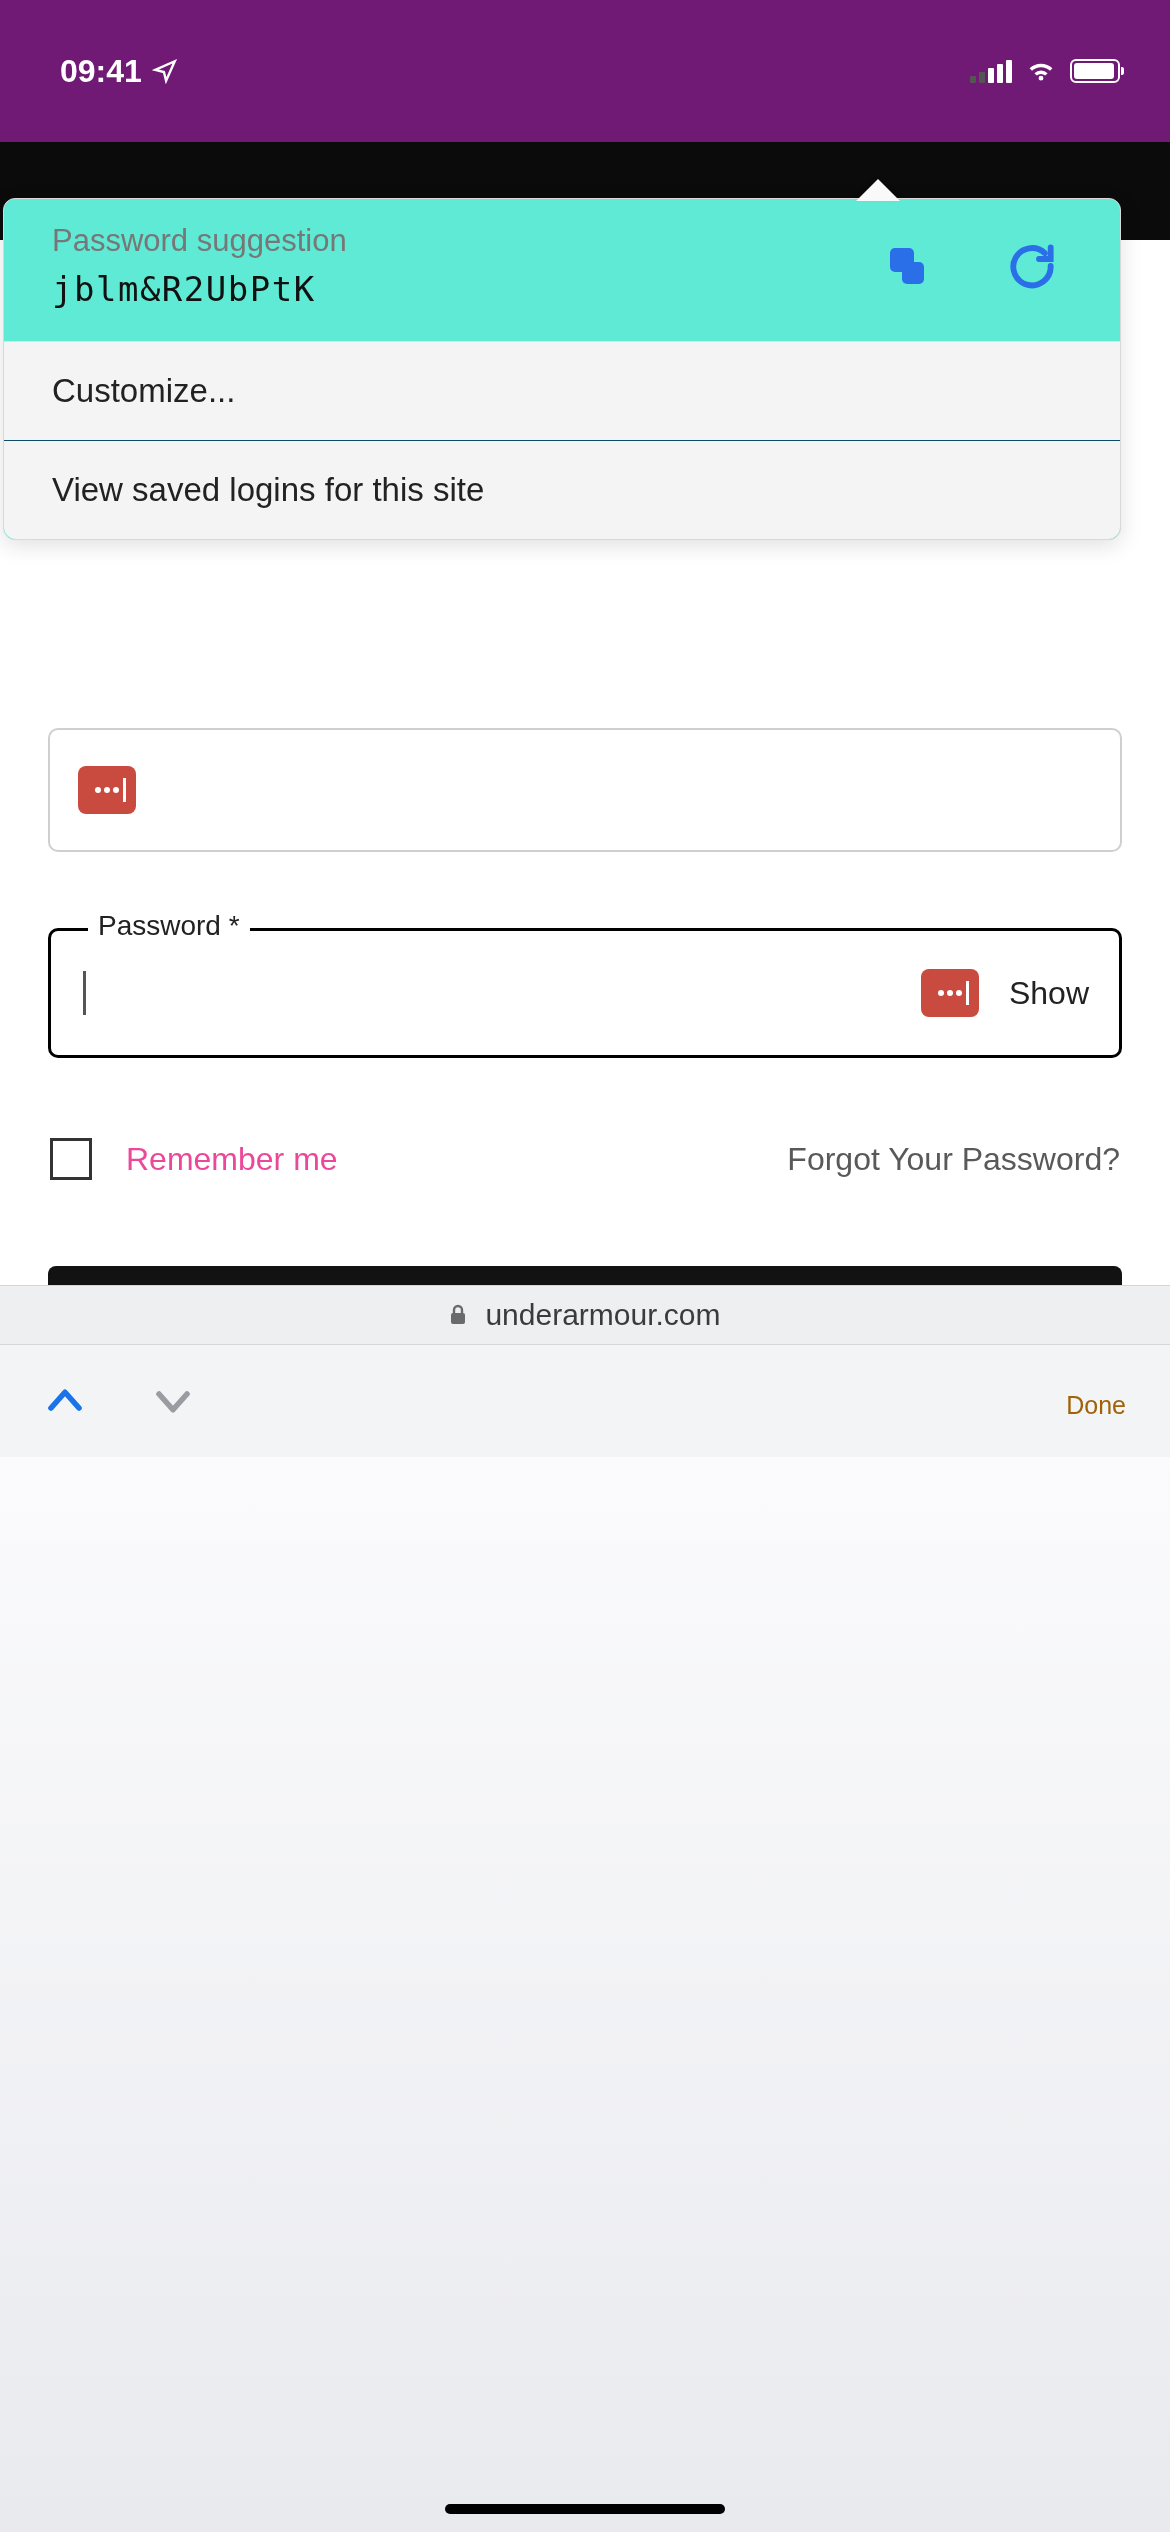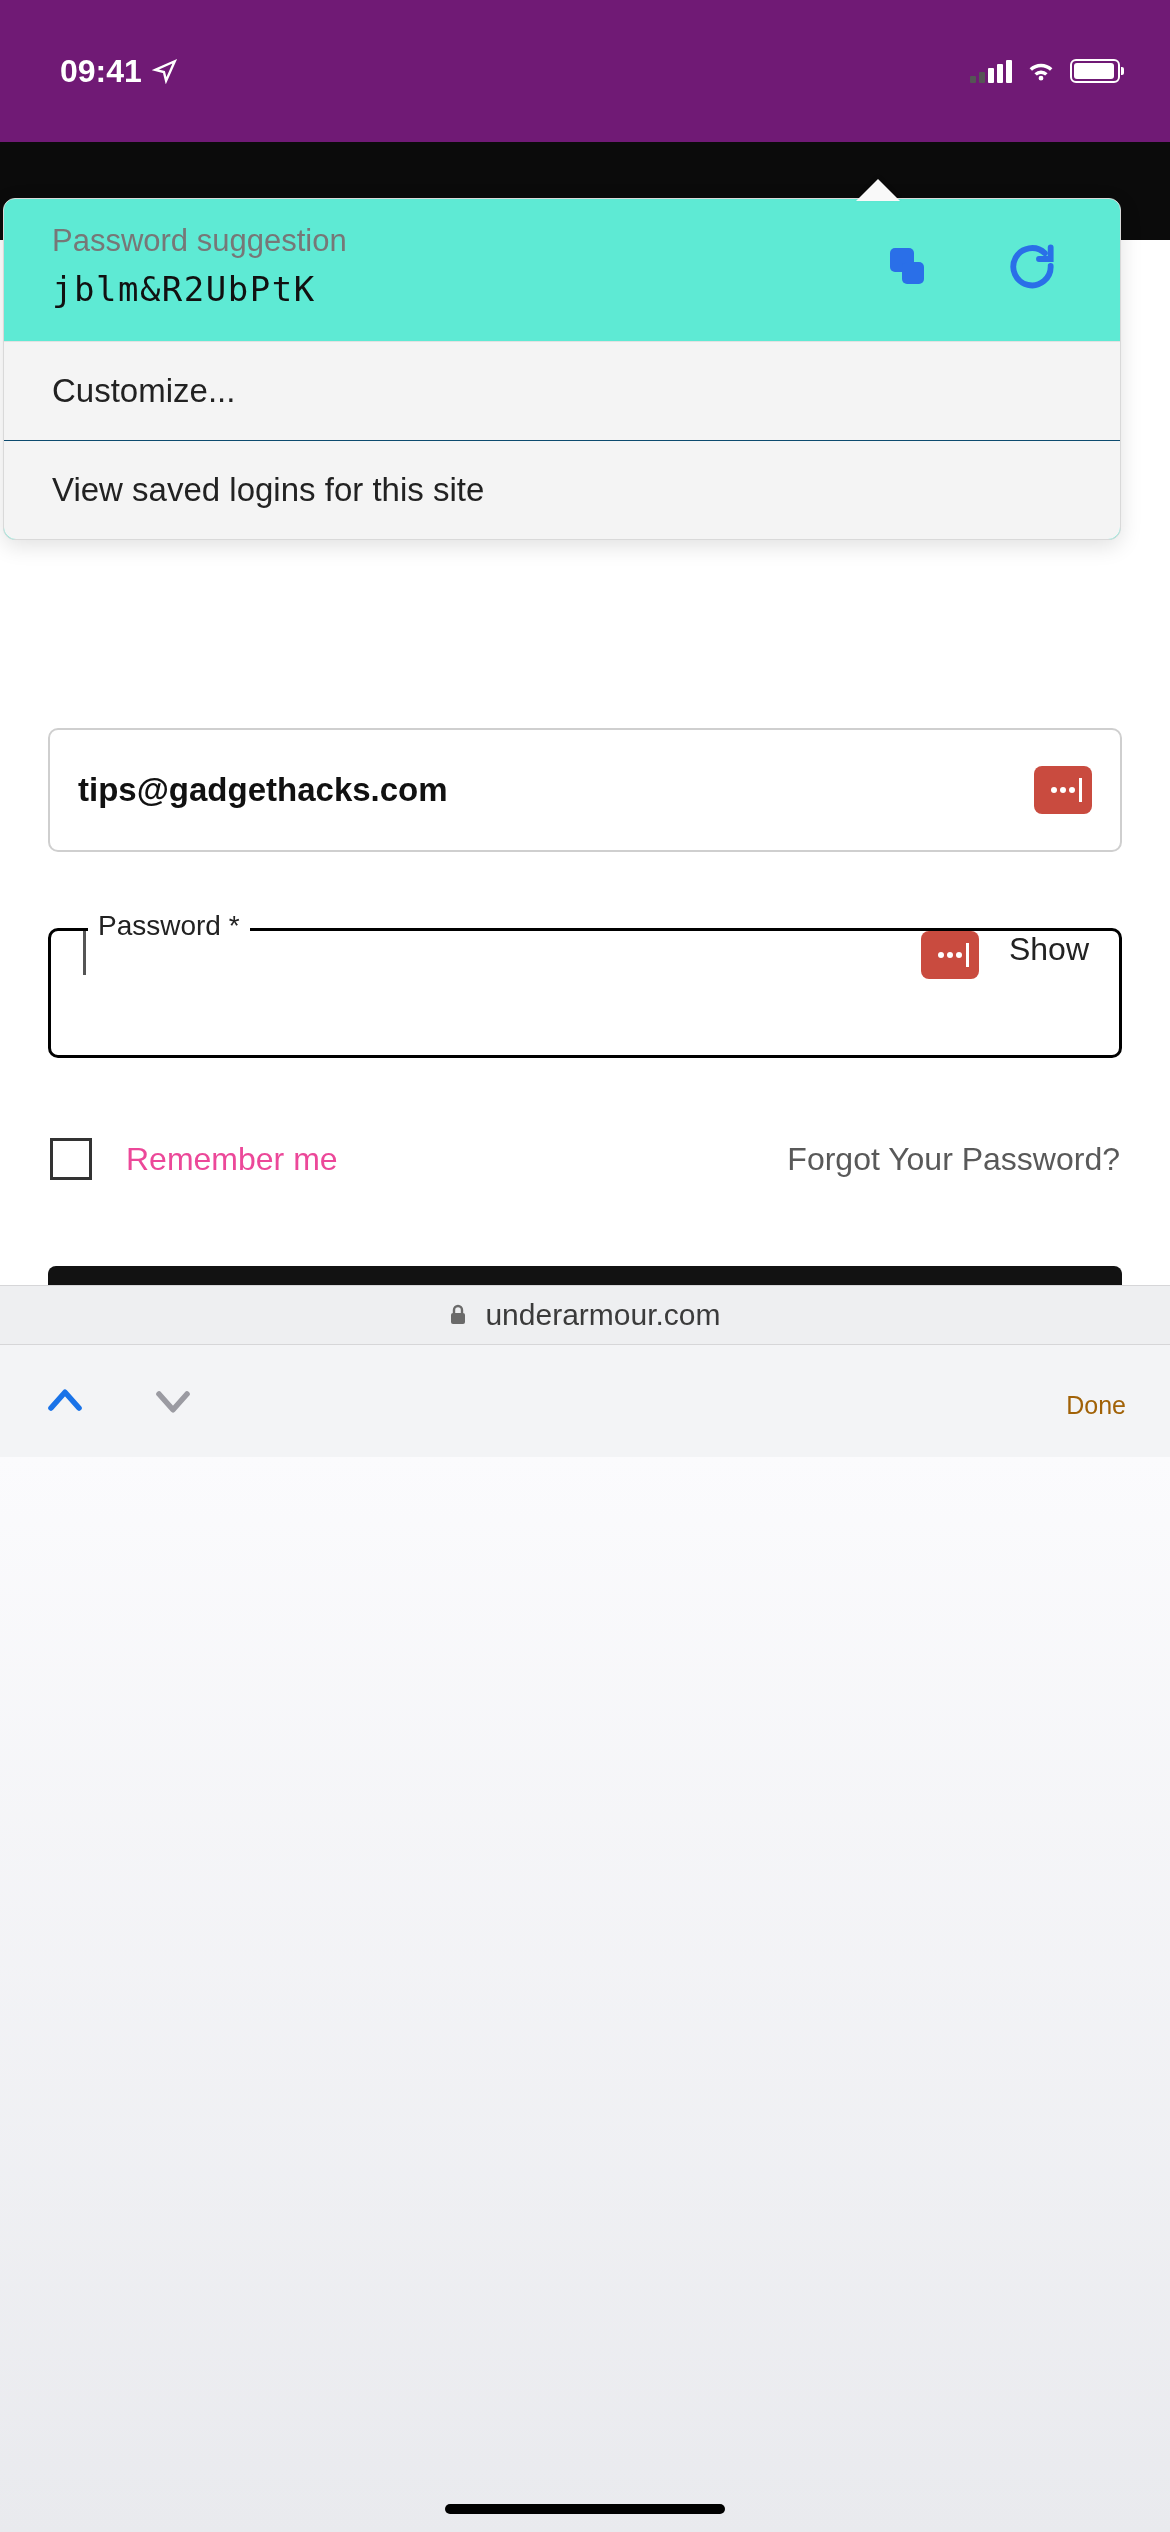--- a/index.html
+++ b/index.html
@@ -51,21 +51,21 @@
   .form-area { padding: 0 48px; }
   .field-wrap { position: relative; border: 2px solid #cfcfcf; border-radius: 10px; height: 124px; display: flex; align-items: center; padding: 0 28px; margin-top: 0; }
   .field-email { margin-top: 488px; }
   .field-value { font-size: 33px; font-weight: 600; color: #111; flex: 1; }
   .lp-badge { width: 58px; height: 48px; background: #c94b3f; border-radius: 8px; display: flex; align-items: center; justify-content: center; gap: 3px; position: relative; }
   .lp-badge .dot { width: 6px; height: 6px; background: #fff; border-radius: 50%; }
   .lp-badge::after { content: ""; position: absolute; right: 10px; top: 12px; bottom: 12px; width: 3px; background: #fff; }
 
   .password-wrap { position: relative; margin-top: 76px; }
   .password-label { position: absolute; top: -18px; left: 40px; background: #fff; padding: 0 10px; font-size: 28px; color: #222; z-index: 2; }
-  .field-pass-box { border: 3px solid #000; border-radius: 10px; height: 130px; display: flex; align-items: flex-start; padding: 0 30px 0 32px; gap: 30px; }
+  .field-pass-box { border: 3px solid #000; border-radius: 10px; height: 130px; display: flex; align-items: center; padding: 0 30px 0 32px; gap: 30px; }
   .cursor { width: 3px; height: 44px; background: #555; }
   .pass-flex { flex: 1; }
   .show-btn { font-size: 32px; color: #222; }
 
   .row-remember { display: flex; align-items: center; justify-content: space-between; margin-top: 80px; padding: 0 2px; }
   .remember-left { display: flex; align-items: center; gap: 34px; }
   .checkbox { width: 42px; height: 42px; border: 3px solid #333; }
   .remember-text { font-size: 32px; color: #ec4899; }
   .forgot-text { font-size: 32px; color: #595959; }
 
@@ -136,21 +136,20 @@
           </svg>
       </div>
     </div>
   </div>
   <div class="sugg-row">Customize...</div>
   <div class="sugg-row">View saved logins for this site</div>
 </div>
 
 <div class="form-area">
   <div class="field-wrap field-email">
-    <div class="field-value">tips@gadgethacks.com</div>
     <div class="lp-badge">
       <span class="dot"></span>
         <span class="dot"></span>
         <span class="dot"></span>
     </div>
   </div>
 
   <div class="password-wrap">
     <div class="password-label">Password *</div>
     <div class="field-pass-box">

